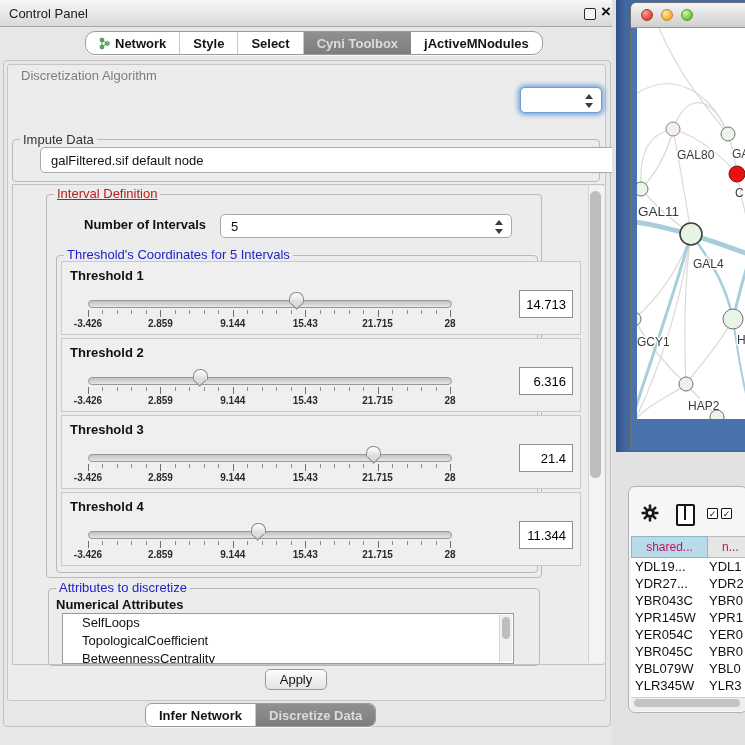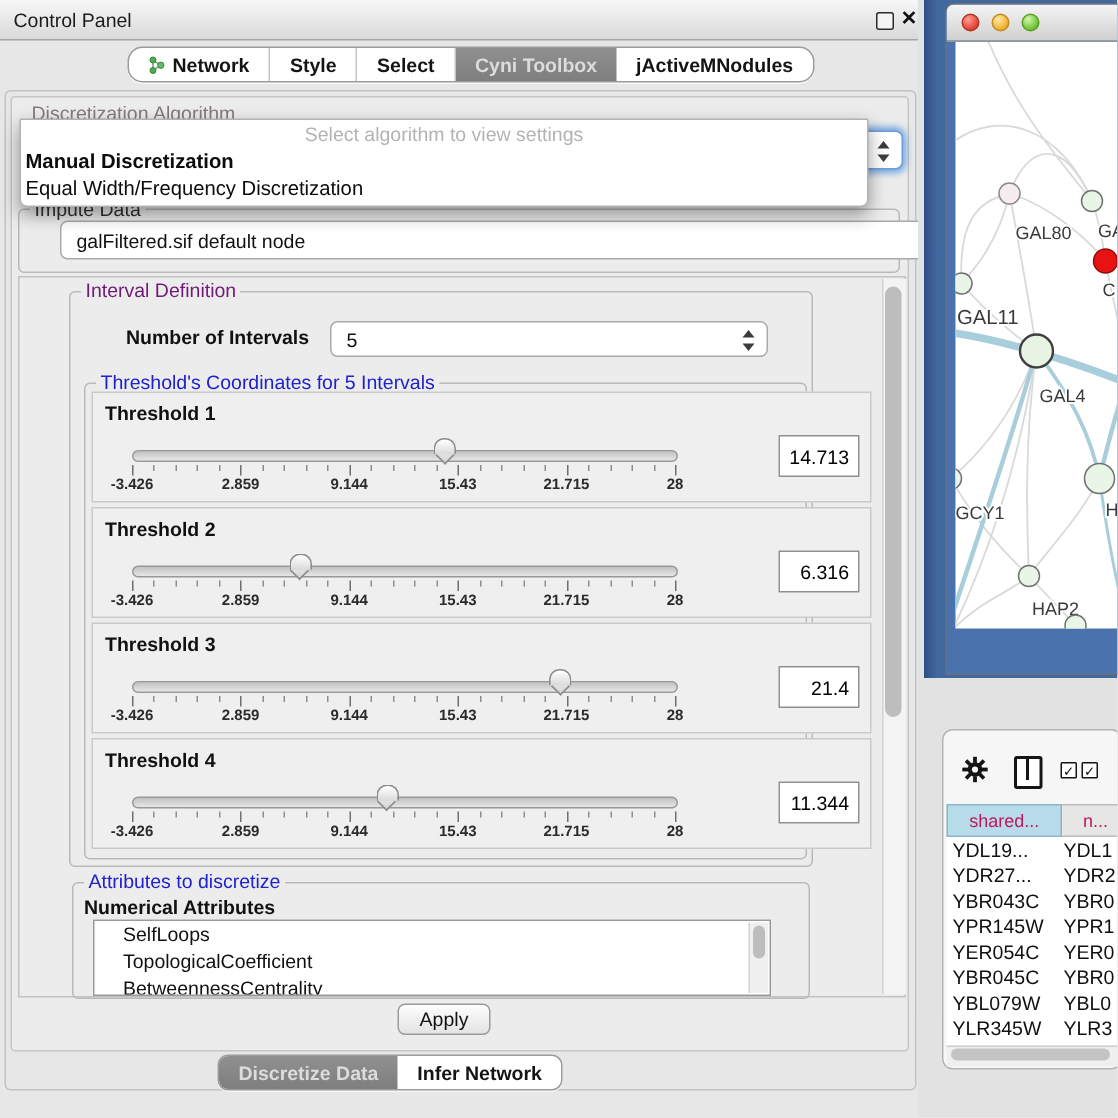--- a/index.html
+++ b/index.html
@@ -20,21 +20,21 @@
   .seg.dark{background:linear-gradient(#909090,#7e7e7e);color:#dcdcdc;border-right:none;}
   .topbar{left:85px;top:31px;border-radius:10px;}
   .botbar{left:145px;top:703px;}
 
   
   .content-outer{left:3px;top:60px;width:606px;height:665px;border:1px solid #c2c2c2;border-radius:4px;background:#e7e7e7;}
   .content-inner{left:7px;top:64px;width:597px;height:635px;border:1px solid #c6c6c6;border-radius:3px;background:#ececec;}
 
   .grouplab{position:absolute;font-size:13px;background:#ececec;padding:0 3px;line-height:13px;}
   .groupbox{position:absolute;border:1px solid #b9b9b9;border-radius:4px;}
-  .lab-green{color:#701a75;}
+  .lab-green{color:#b91c1c;text-decoration:underline;}
   .lab-blue{color:#2020cc;}
   .lab-dim{color:#857a7a;}
 
   
   .combo{position:absolute;background:#fff;border:1px solid #a9a9a9;border-radius:5px;height:26px;box-sizing:border-box;}
   .combo .cv{position:absolute;left:10px;top:5px;font-size:13px;color:#111;white-space:nowrap;}
   .spin{position:absolute;right:8px;top:5px;width:9px;height:16px;}
   .spin:before,.spin:after{content:"";position:absolute;left:1px;border-left:4px solid transparent;border-right:4px solid transparent;}
   .spin:before{top:1px;border-bottom:5px solid #3c3c3c;}
   .spin:after{bottom:1px;border-top:5px solid #3c3c3c;}
@@ -139,27 +139,20 @@
     </div>
 
   <div class="abs content-outer"></div>
   <div class="abs content-inner"></div>
 
   <span class="grouplab lab-dim" style="left:18px;top:69px;">Discretization Algorithm</span>
   <div class="combo focusring" style="left:520px;top:87px;width:82px;z-index:10;">
       <span class="spin"></span>
     </div>
 
-  <div class="abs popup">
-    <div class="ph">Select algorithm to view settings</div>
-    <div id="popup-opts">
-        <div class="popup-opt current">Manual Discretization</div>
-        <div class="popup-opt">Equal Width/Frequency Discretization</div>
-      </div>
-  </div>
 
   <div class="groupbox" style="left:12px;top:139px;width:586px;height:41px;"></div>
   <span class="grouplab" style="left:20px;top:133px;color:#333;">Impute Data</span>
   <div class="combo" style="left:40px;top:147px;width:671px;text-decoration:underline;">
     <span class="cv">galFiltered.sif default node</span>
     <span class="spin"></span>
   </div>
 
   <div class="abs scrollpane"></div>
   <div class="abs vsb-track"></div>
@@ -368,25 +361,25 @@
         <div class="attr-item">BetweennessCentrality</div>
       </div>
     <div class="attr-sb">
         <div class="th"></div>
       </div>
   </div>
 
   <div class="abs apply-btn">Apply</div>
 
   <div class="abs botbar segbar" id="bottom-tabs">
+      <div class="seg">
+        <span>Infer Network</span>
+      </div>
       <div class="seg dark">
         <span>Discretize Data</span>
-      </div>
-      <div class="seg">
-        <span>Infer Network</span>
       </div>
     </div>
 
   <div class="abs right-bg"></div>
   <div class="abs desktop"></div>
 
   <div class="abs macwin">
     <div class="mactb">
       <span class="light l-red"></span>
       <span class="light l-yel"></span>

